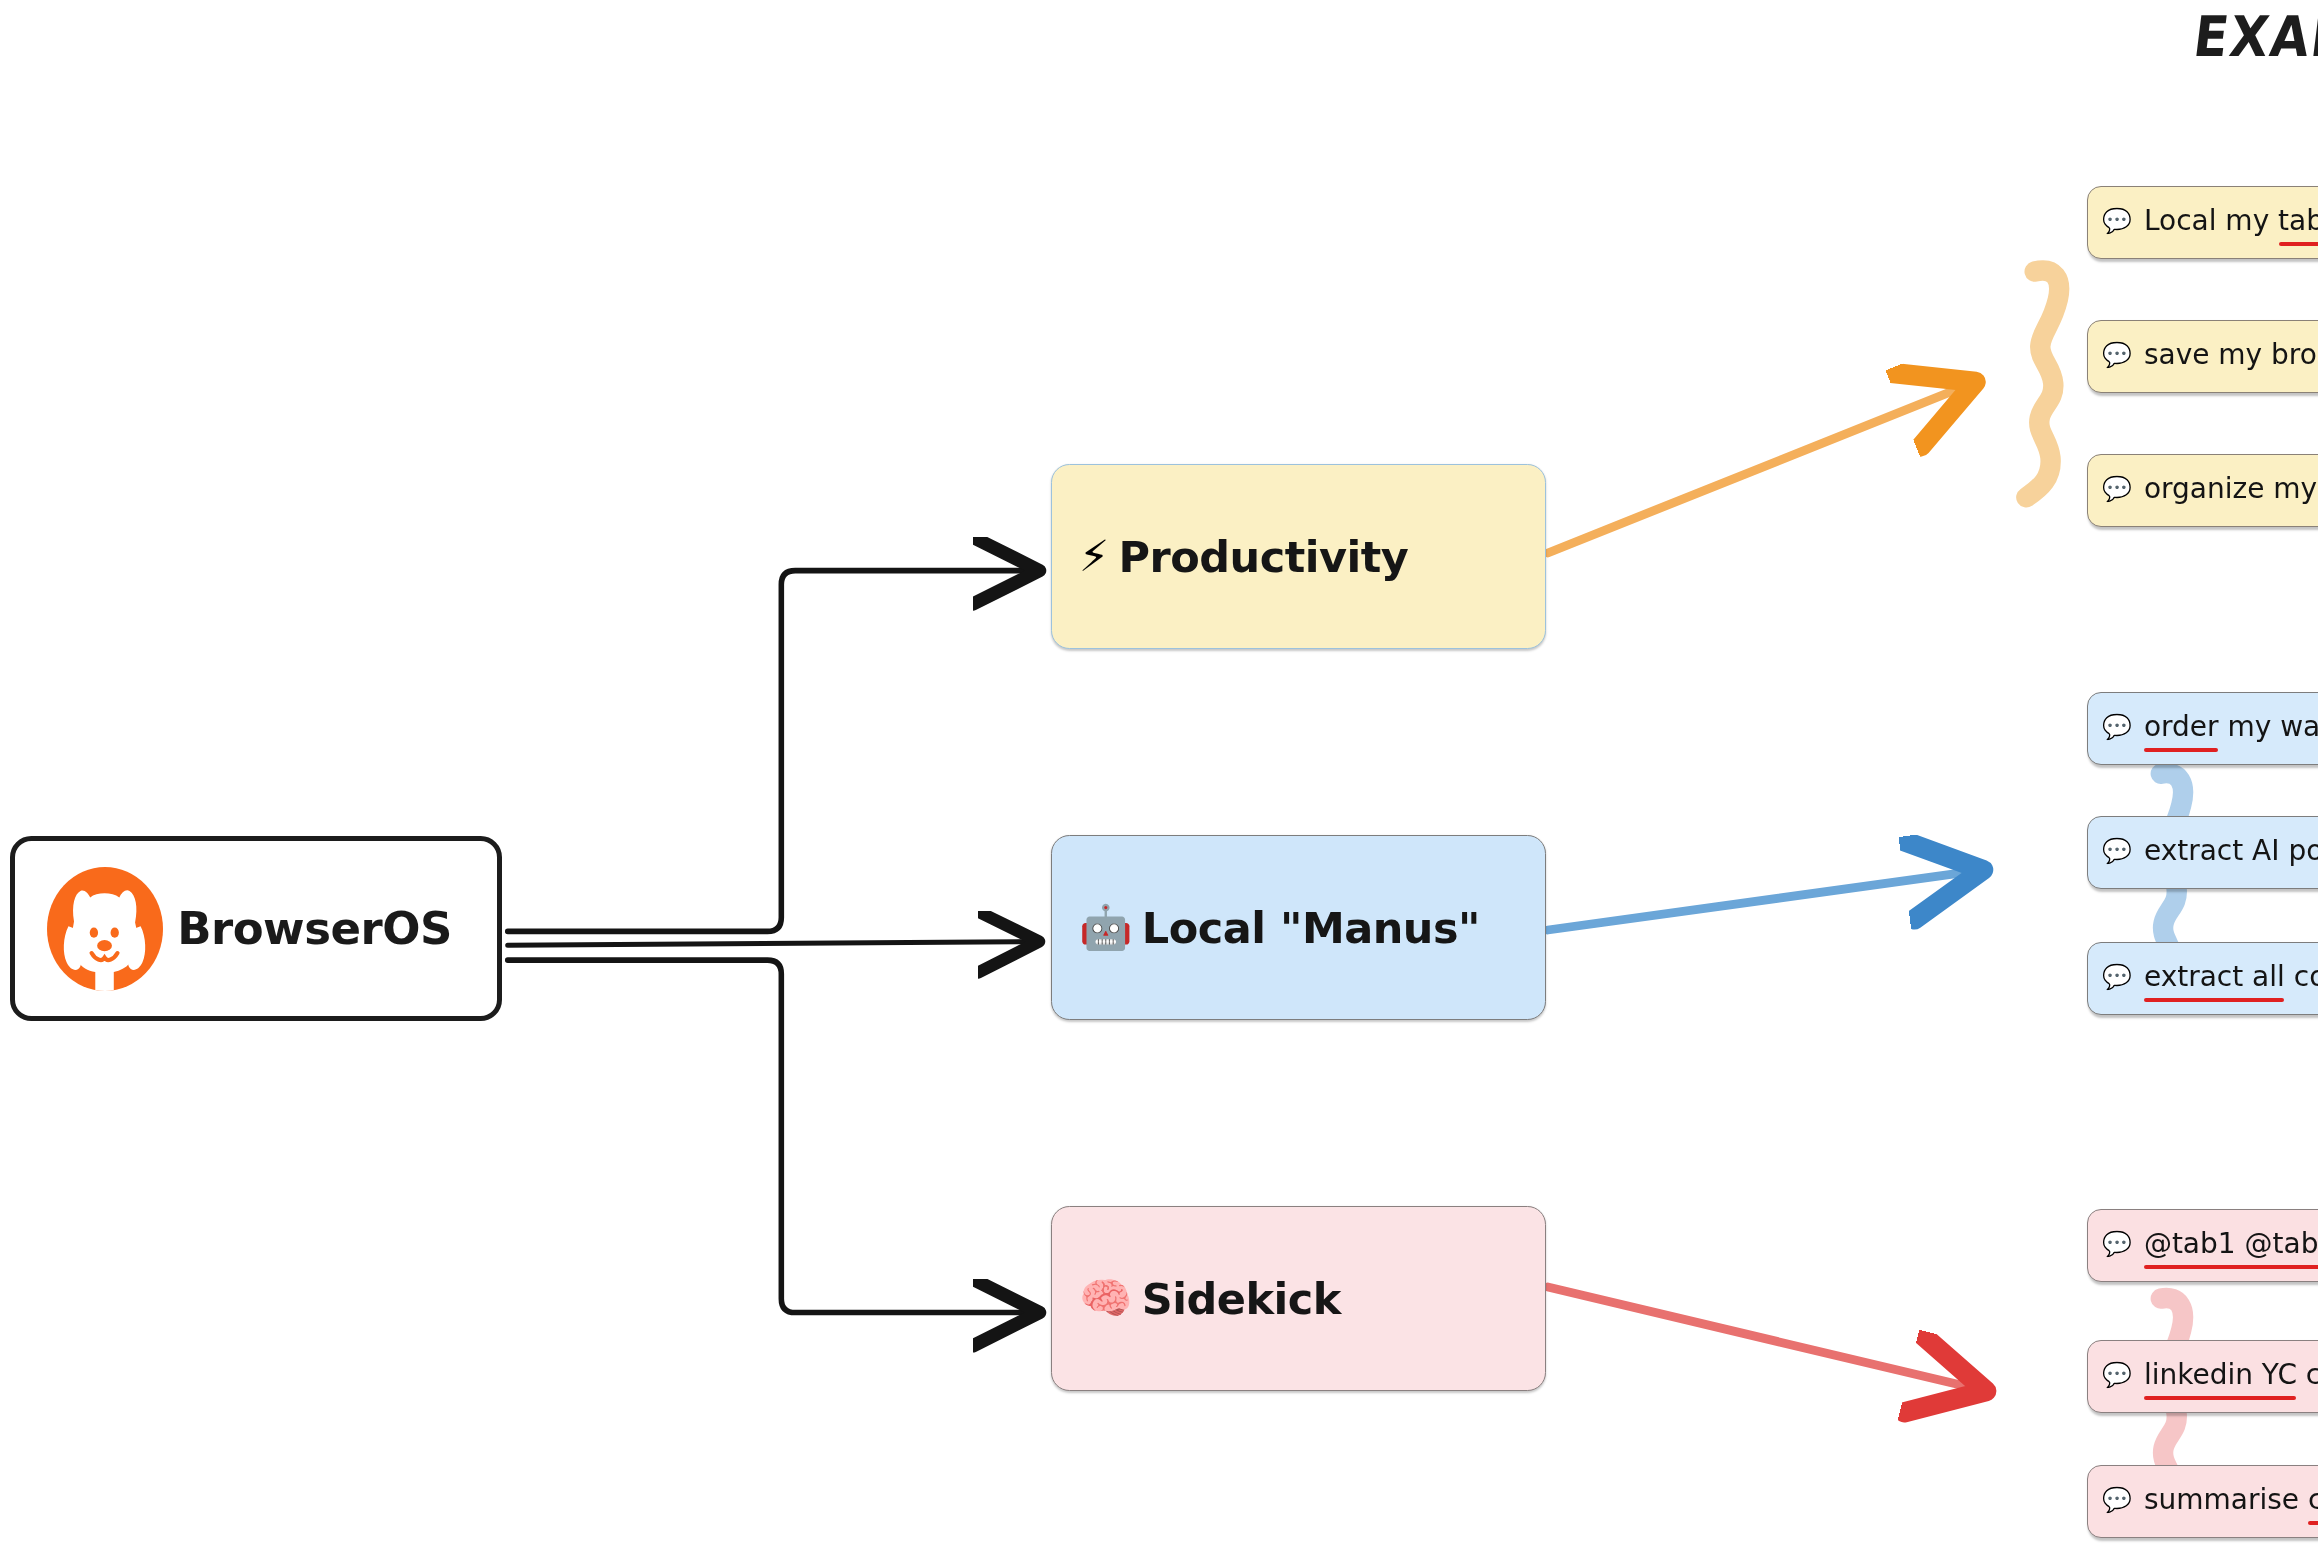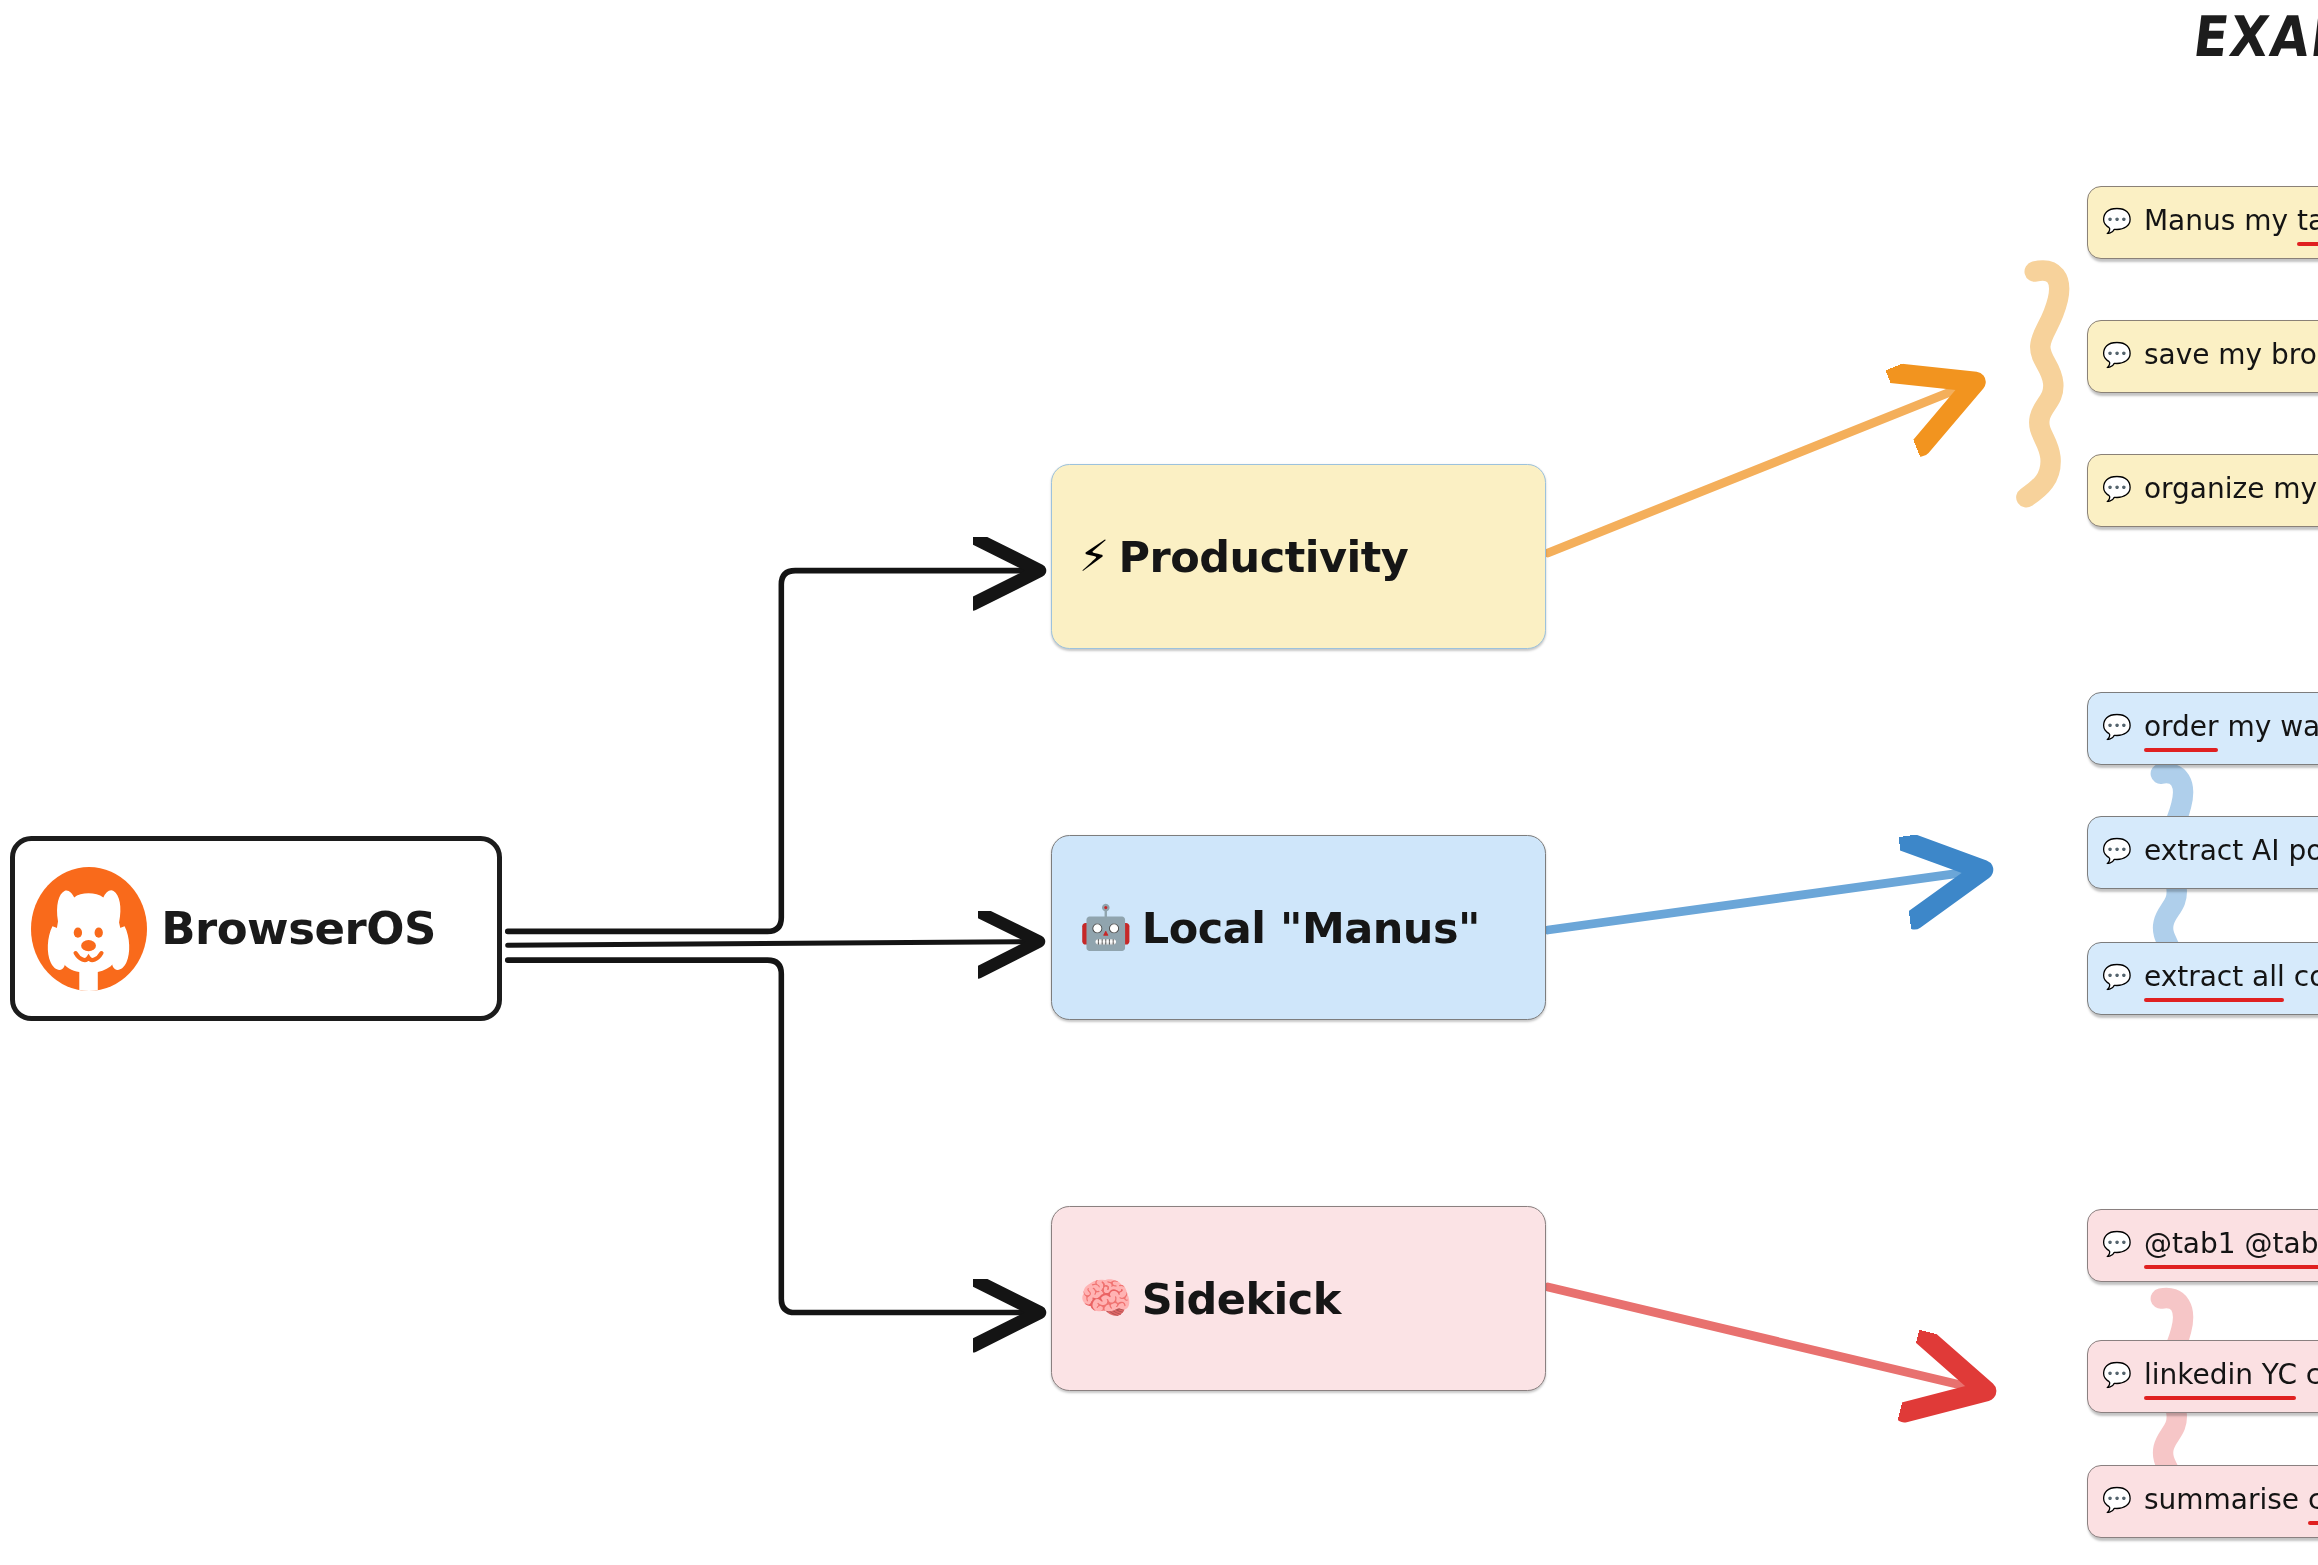--- a/index.html
+++ b/index.html
@@ -48,21 +48,21 @@
     left: 10.2px;
     top: 836px;
     width: 492px;
     height: 185px;
     box-sizing: border-box;
     border: 5.1px solid #1c1c1c;
     border-radius: 21.3px;
     background: #ffffff;
     display: flex;
     align-items: center;
-    padding-left: 16px;
+    padding-left: 32px;
   }
   .root-logo {
     width: 116px;
     height: 124px;
     position: relative;
     flex: 0 0 auto;
   }
   .root-logo .oval {
     position: absolute;
     left: 0; top: 0;
@@ -275,21 +275,21 @@
     <span class="cat-label">Local "Manus"</span>
   </div>
 
   <div class="cat-node cat-sidekick">
     <span class="cat-emoji">🧠</span>
     <span class="cat-label">Sidekick</span>
   </div>
 
   <div class="uc-card uc-yellow" style="left:2087px; top:186px; width:817px;">
     <span class="uc-bubble">💬</span>
-    <span class="uc-text"><span>Manus my </span><span class="hl">tabs</span></span>
+    <span class="uc-text"><span>Local my </span><span class="hl">tabs</span></span>
   </div>
 
   <div class="uc-card uc-yellow" style="left:2087px; top:320px; width:817px;">
     <span class="uc-bubble">💬</span>
     <span class="uc-text"><span>save my browsing </span></span>
   </div>
 
   <div class="uc-card uc-yellow" style="left:2087px; top:454px; width:817px;">
     <span class="uc-bubble">💬</span>
     <span class="uc-text"><span>organize my </span></span>

